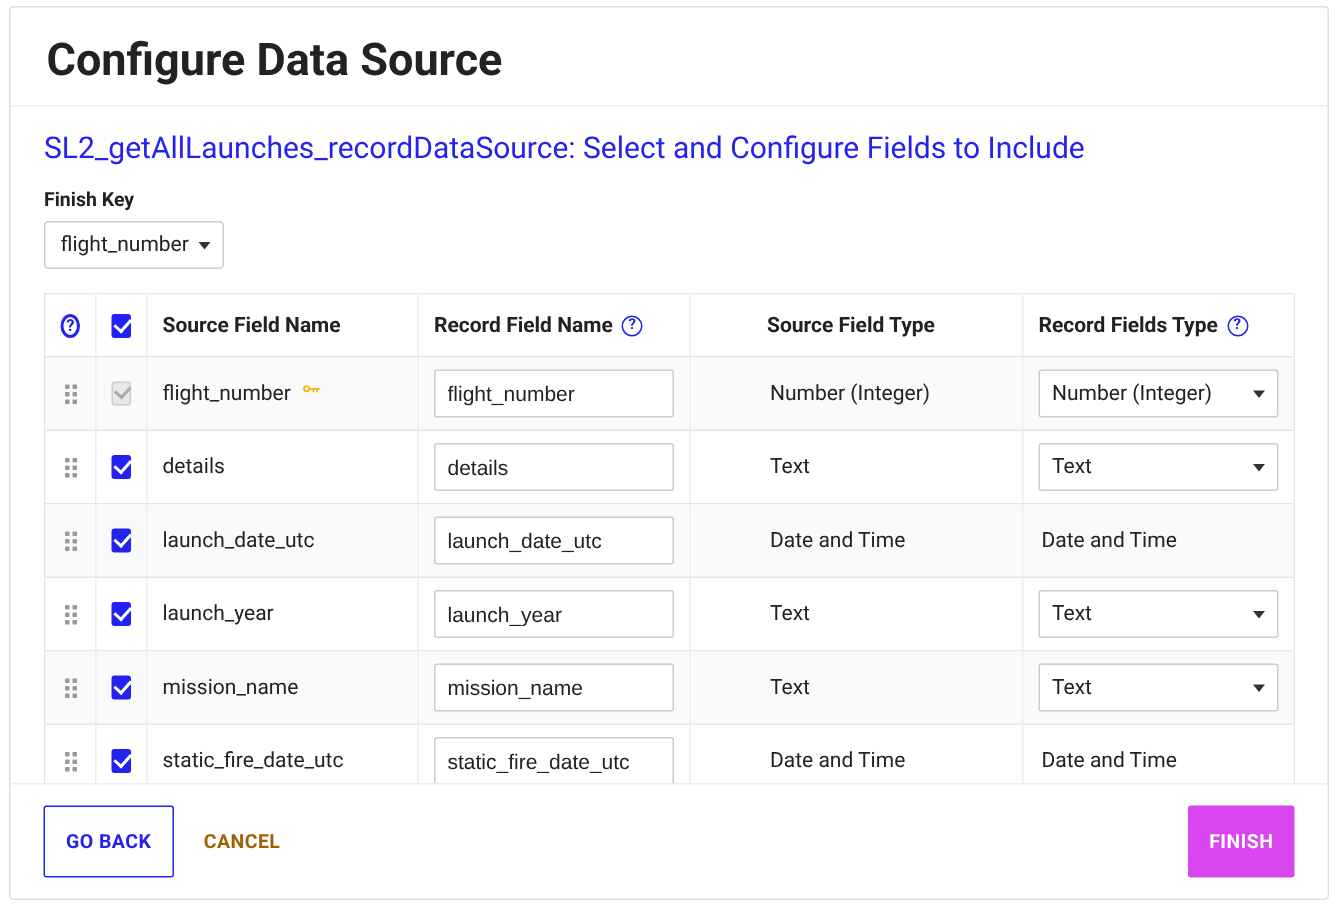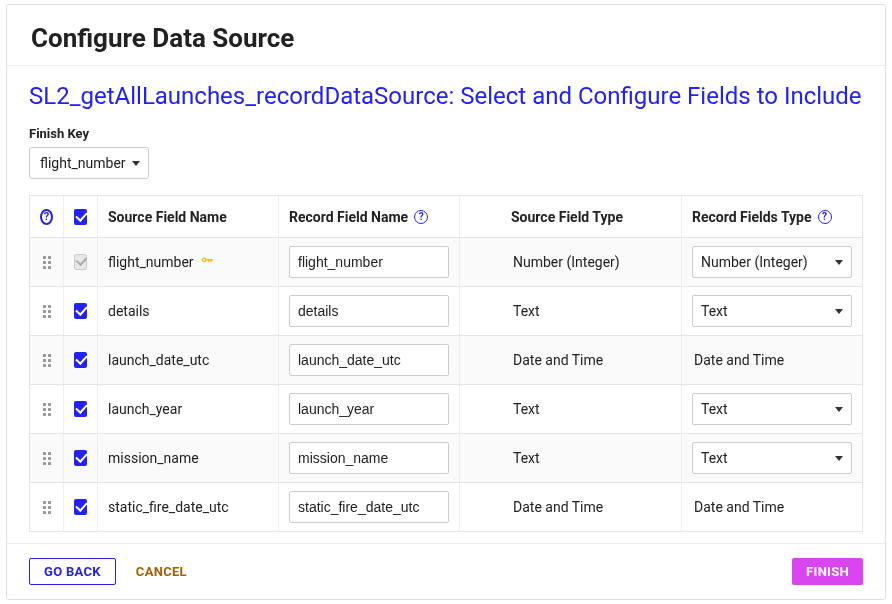--- a/index.html
+++ b/index.html
@@ -21,21 +21,21 @@
     display: flex;
     flex-direction: column;
     overflow: hidden;
     background: #fff;
   }
   .header {
     padding: 18px 24px 12px 24px;
   }
   .header h1 {
     margin: 0;
-    font-size: 26px;
+    font-size: 30px;
     font-weight: 700;
     color: #222;
   }
   .body-wrap {
     position: relative;
     flex: 1 1 auto;
     border-top: 1px solid #eee;
     overflow: hidden;
   }
   .body-scroll {
@@ -44,21 +44,21 @@
     overflow-y: auto;
     padding: 14px 22px 10px 22px;
   }
   
   .body-scroll::-webkit-scrollbar { width: 10px; }
   .body-scroll::-webkit-scrollbar-thumb { background: #ccc; border-radius: 5px; }
   .body-scroll::-webkit-scrollbar-track { background: transparent; }
 
   .section-title {
     color: #2322f0;
-    font-size: 24px;
+    font-size: 20px;
     font-weight: 400;
     line-height: 1.35;
     margin: 0 0 14px 0;
   }
   .pk-label {
     font-size: 13px;
     font-weight: 700;
     margin-bottom: 6px;
   }
   .pk-select {
@@ -207,21 +207,21 @@
   .footer {
     border-top: 1px solid #eee;
     padding: 14px 22px;
     display: flex;
     align-items: center;
     justify-content: space-between;
     background: #fff;
   }
   .left-actions { display: flex; align-items: center; gap: 20px; }
   .btn {
-    height: 27px;
+    height: 48px;
     display: inline-flex;
     align-items: center;
     padding: 0 14px;
     font-size: 13px;
     font-weight: 700;
     letter-spacing: 0.3px;
     cursor: pointer;
     border-radius: 2px;
     text-transform: uppercase;
   }

